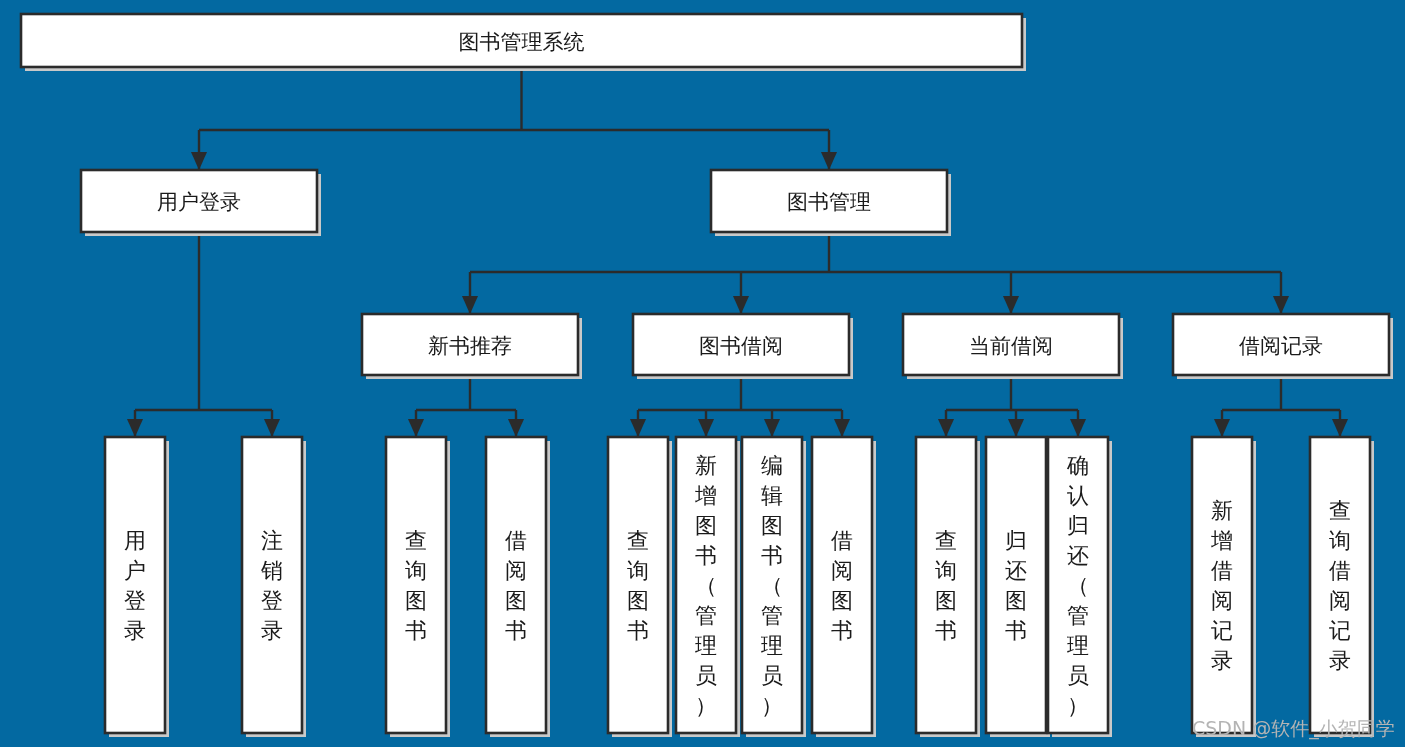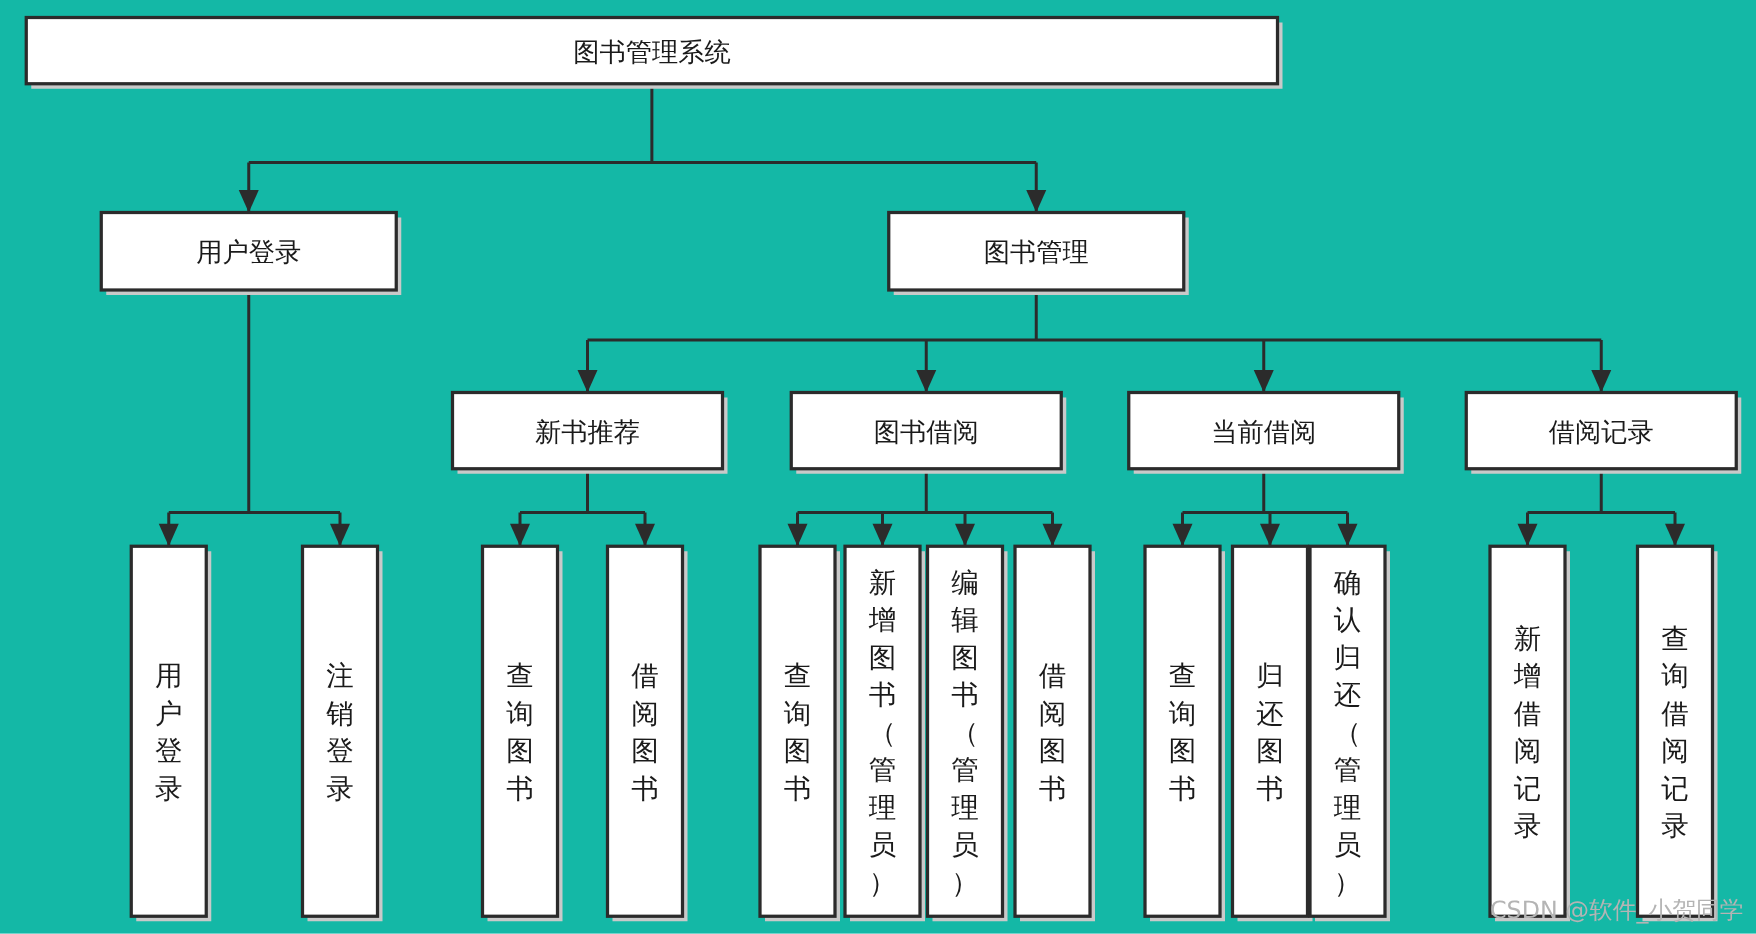--- a/index.html
+++ b/index.html
@@ -11,21 +11,21 @@
   body {
     width: 1405px;
     height: 747px;
     overflow: hidden;
     font-family: "DejaVu Sans", "Liberation Sans", sans-serif;
   }
   #diagram-root {
     position: relative;
     width: 1405px;
     height: 747px;
-    background: #14b8a6;
+    background: #0369a1;
   }
   svg.diagram-canvas {
     position: absolute;
     left: 0;
     top: 0;
     width: 1405px;
     height: 747px;
     display: block;
   }
   .node-box {

